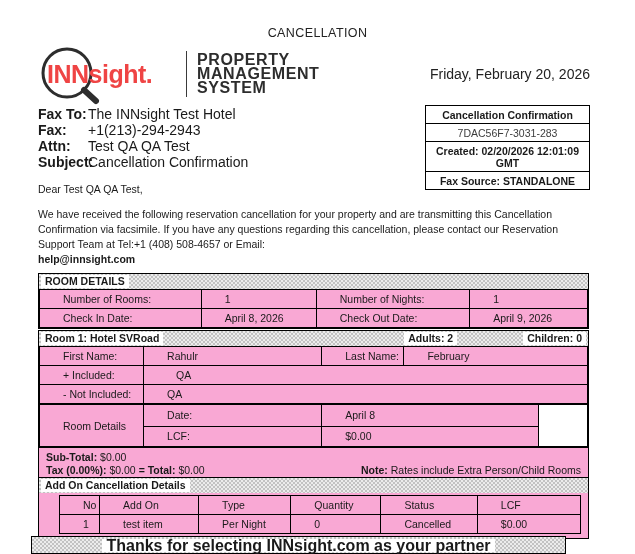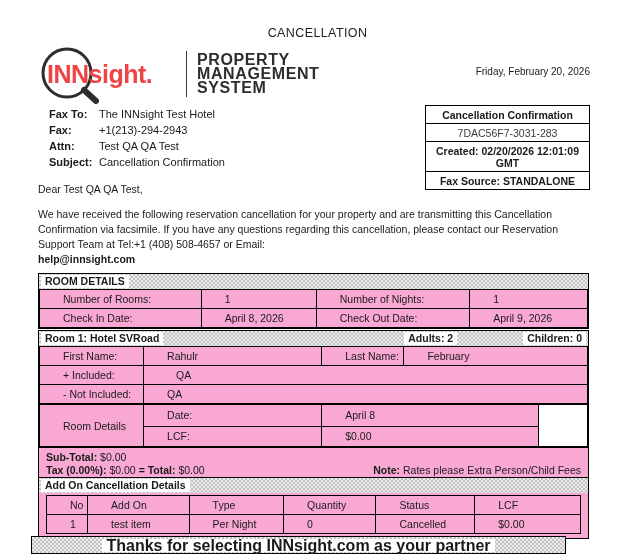--- a/index.html
+++ b/index.html
@@ -15,23 +15,23 @@
   
   .logo-block { position:absolute; left:36px; top:46px; display:flex; align-items:center; }
   .logo-mark { position:relative; width:148px; height:56px; }
   .logo-mark svg { position:absolute; left:0; top:0; overflow:visible; }
   .logo-text {
     position:absolute; left:11px; top:14px; font-size:25px; font-weight:bold;
     color:#ef4444; letter-spacing:-0.5px;
   }
   .logo-divider { width:0; border-left:1.5px solid #3a3a3a; height:46px; margin:0 10px 0 2px; }
   .logo-tagline { font-size:16px; font-weight:bold; color:#2d2d2d; letter-spacing:.6px; line-height:14px; }
-  .header-date { position:absolute; top:66px; right:45px; font-size:10px; color:#222; }
-  
-  .fax-block { position:absolute; left:49px; top:106px; font-size:11px; line-height:16px; }
+  .header-date { position:absolute; top:66px; right:45px; font-size:14px; color:#222; }
+  
+  .fax-block { position:absolute; left:38px; top:106px; font-size:14px; line-height:16px; }
   .fax-row { display:flex; }
   .fax-row .lbl { font-weight:bold; width:50px; }
   
   .conf-box {
     position:absolute; left:425px; top:105px; width:165px;
     border:1.5px solid #000; font-size:10.5px; text-align:center;
   }
   .conf-box .row { padding:2.5px 2px; border-top:1px solid #000; }
   .conf-box .row:first-child { border-top:none; }
   .conf-title { font-weight:bold; }
@@ -58,21 +58,21 @@
   td { border:1px solid #000; padding:3px 23px; vertical-align:middle; overflow:hidden; white-space:nowrap; }
   .sec-room-details { top:273px; }
   .sec-room1 { top:330px; }
   .sec-addons { top:477px; }
   .rd-table td { height:19px; }
   .r1-head { justify-content:flex-end; }
   .indent-lg { padding-left:32px; }
   .empty-cell { background:#fff; }
   .subtotal-row { border-top:1px solid #000; display:flex; justify-content:space-between; align-items:flex-end; padding:3px 7px 4px 7px; font-size:10.5px; line-height:13px; }
   .b { font-weight:bold; }
-  .addon-table-wrap { margin:2px 7px 4px 7px; }
+  .addon-table-wrap { margin:2px 7px 4px 20px; }
   .addon-table td { height:18px; }
   
   .footer-bar {
     position:absolute; left:31px; top:536px; width:535px; height:18px;
     border:1.5px solid #000; display:flex; align-items:center; justify-content:center;
     font-size:16px; font-weight:bold;
   }
 </style>
 </head>
 <body>
@@ -221,21 +221,21 @@
         </div>
         <div>
           <span class="b">Tax (0.00%):</span>
           <span>$0.00</span>
           <span class="b">= Total:</span>
           <span>$0.00</span>
         </div>
       </div>
       <div>
         <span class="b">Note:</span>
-        <span>Rates please Extra Person/Child Fees</span>
+        <span>Rates include Extra Person/Child Rooms</span>
       </div>
     </div>
   </div>
 
   <div class="section sec-addons">
     <div class="sec-header hatch">
       <span class="patch">Add On Cancellation Details</span>
       <span class="spacer"></span>
     </div>
     <div class="addon-table-wrap">

